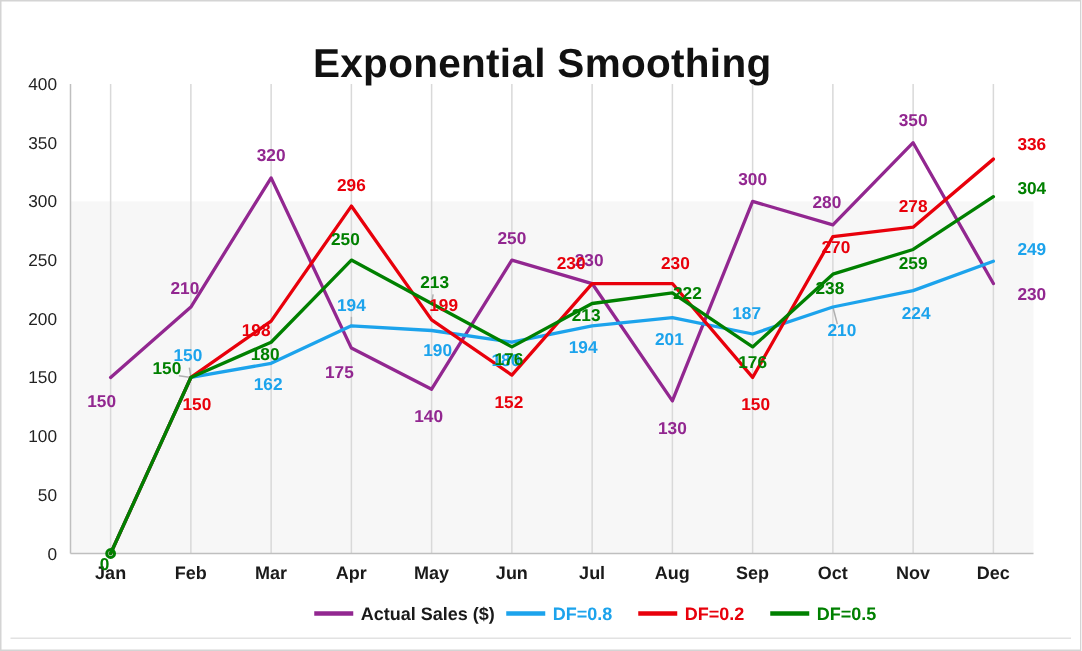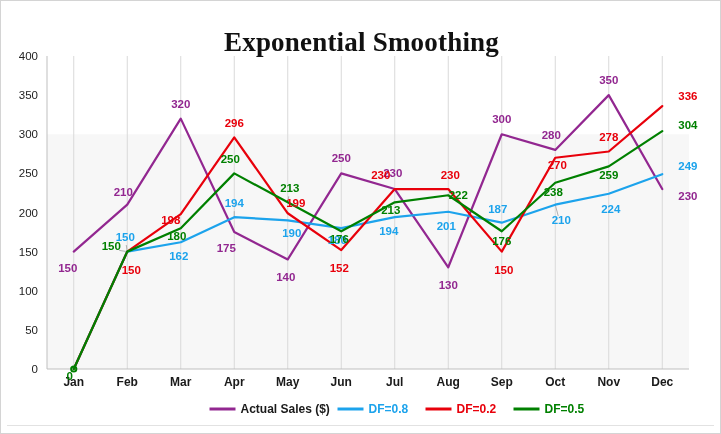--- a/index.html
+++ b/index.html
@@ -22,21 +22,21 @@
   #chart-title {
     position: absolute;
     left: 0;
     top: 26px;
     width: 721px;
     text-align: center;
     font-size: 27px;
     font-weight: bold;
     color: #111111;
     letter-spacing: 0.2px;
-    font-family: Liberation Serif, serif;
+    font-family: Liberation Sans, sans-serif;
   }
   #chart-svg {
     position: absolute;
     left: 0;
     top: 0;
   }
   .axis-tick-label {
     font-size: 11.5px;
     fill: #222222;
     font-family: "Liberation Sans", sans-serif;

